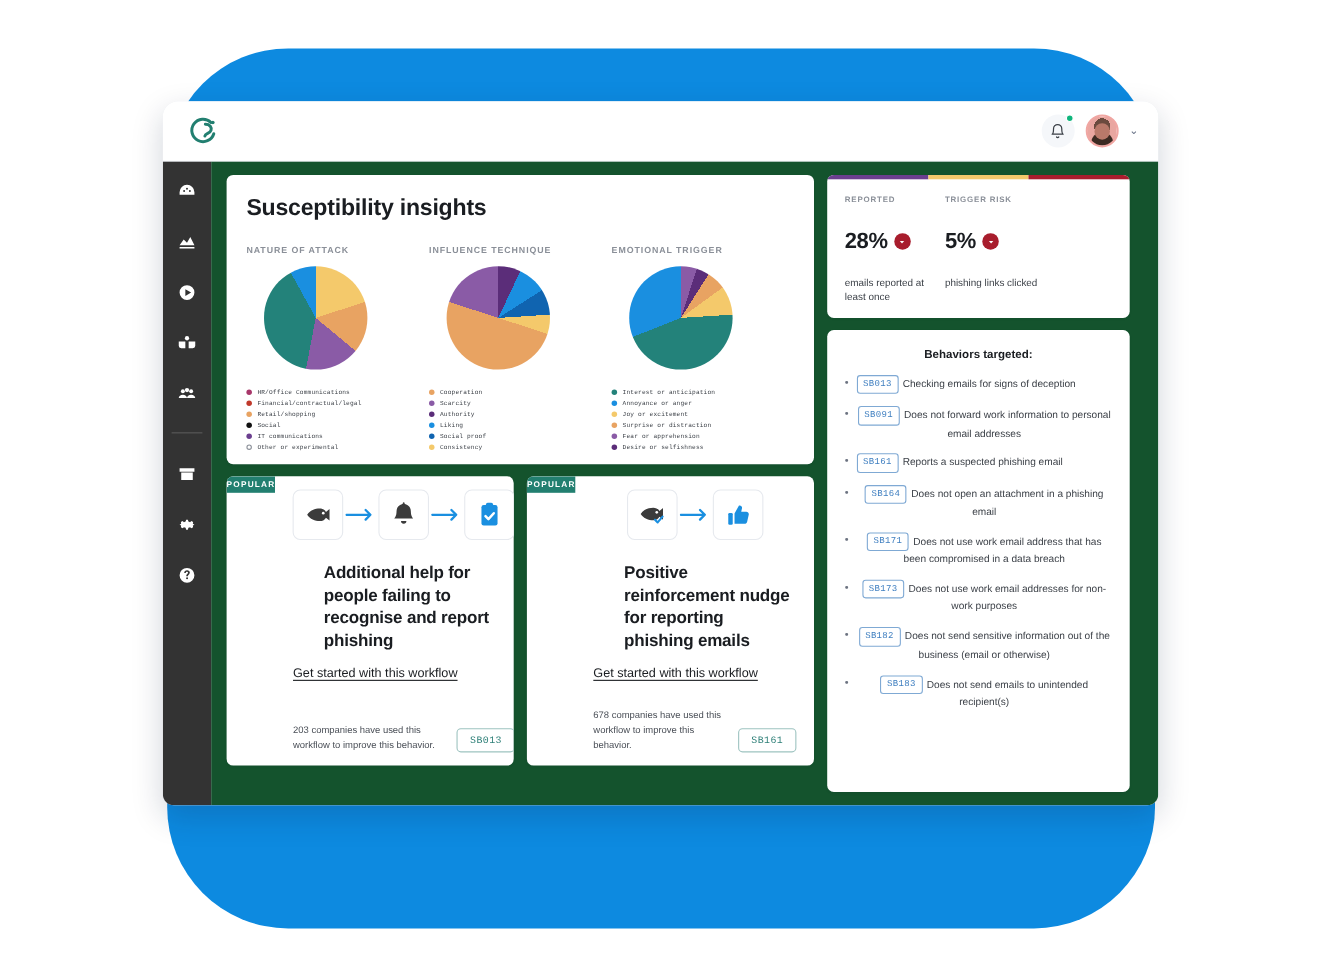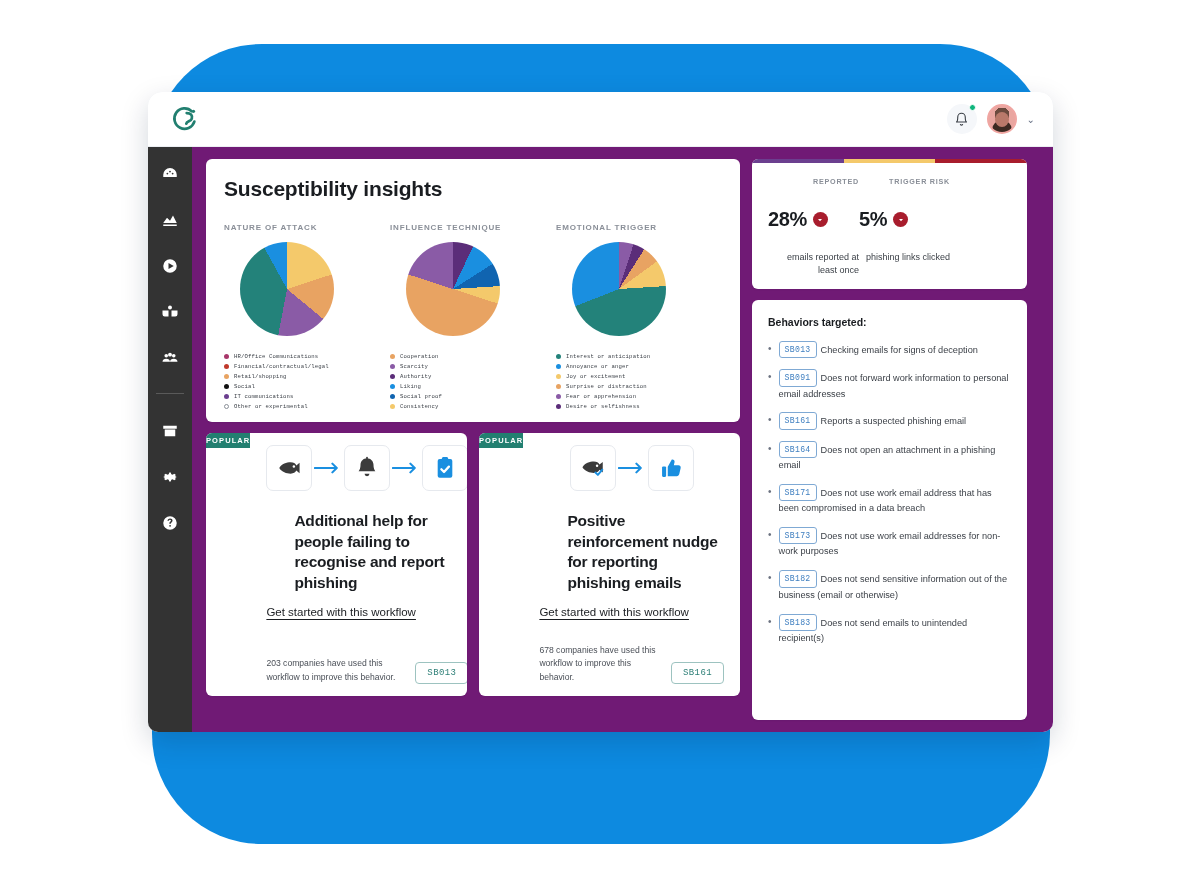--- a/index.html
+++ b/index.html
@@ -86,21 +86,21 @@
     width: 26px; height: 26px;
     display: flex; align-items: center; justify-content: center;
   }
   .side-item svg { width: 18px; height: 18px; fill: #ffffff; }
   .side-divider { width: 28px; height: 1px; background: #5a5a5a; margin: 2px 0 4px; }
 
   
   .main {
     position: absolute; left: 44px; top: 55px;
     width: 861px; height: 585px;
-    background: #701a75;
+    background: #14532d;
     padding: 12px 14px;
   }
   .cols { display: flex; gap: 12px; height: 100%; }
   .col-left { width: 534px; display: flex; flex-direction: column; gap: 11px; }
   .col-right { width: 275px; display: flex; flex-direction: column; gap: 11px; }
 
   .card { background: #fff; border-radius: 6px; box-shadow: 0 1px 2px rgba(16,24,40,.07); }
 
   
   .insights { padding: 18px 18px 14px; height: 263px; }
@@ -161,37 +161,37 @@
     border: 1px solid #9dc3c0; border-radius: 4px;
     padding: 5px 11px; font-size: 9px; color: #2d7f77;
     font-family: "Liberation Mono", monospace; letter-spacing: .4px;
     white-space: nowrap;
   }
 
   
   .stats { position: relative; padding: 18px 16px 16px; height: 130px; overflow: hidden; }
   .stats-bars { position: absolute; left: 0; top: 0; width: 100%; height: 4px; display: flex; }
   .stats-bars span { height: 100%; }
-  .stat-row { display: flex; text-align: right; }
+  .stat-row { display: flex; }
   .stat { width: 91px; }
   .stat-label {
     font-size: 7.2px; font-weight: 700; letter-spacing: .75px;
     color: #8a8f98; margin-bottom: 22px;
   }
   .stat-val { display: flex; align-items: center; gap: 6px; margin-bottom: 20px; }
   .stat-num { font-size: 20px; font-weight: 700; color: #1a1d21; letter-spacing: -.4px; }
   .badge {
     width: 15px; height: 15px; border-radius: 50%;
     background: #a81d2d; display: flex; align-items: center; justify-content: center;
   }
   .badge svg { width: 8px; height: 8px; fill: #fff; }
   .stat-desc { font-size: 9px; color: #3a3f46; line-height: 1.45; }
 
   
-  .behaviors { padding: 16px 16px 14px; flex: 1; overflow: hidden; }
+  .behaviors { padding: 16px 16px 14px; flex: 1; overflow: hidden; text-align: center; }
   .behaviors h3 { font-size: 10.5px; font-weight: 700; color: #1a1d21; margin-bottom: 13px; }
   .b-list { list-style: none; }
   .b-item { display: flex; gap: 7px; margin-bottom: 11px; }
   .b-bullet { color: #6b7280; font-size: 10px; line-height: 16px; flex: 0 0 auto; }
   .b-text { font-size: 9.2px; color: #3a3f46; line-height: 1.62; }
   .b-code {
     display: inline-block; border: 1px solid #7fa9d4; border-radius: 3px;
     padding: 1px 5px; font-size: 8.2px; color: #3f7fc0;
     font-family: "Liberation Mono", monospace; letter-spacing: .3px;
     margin-right: 4px; vertical-align: 1px;

